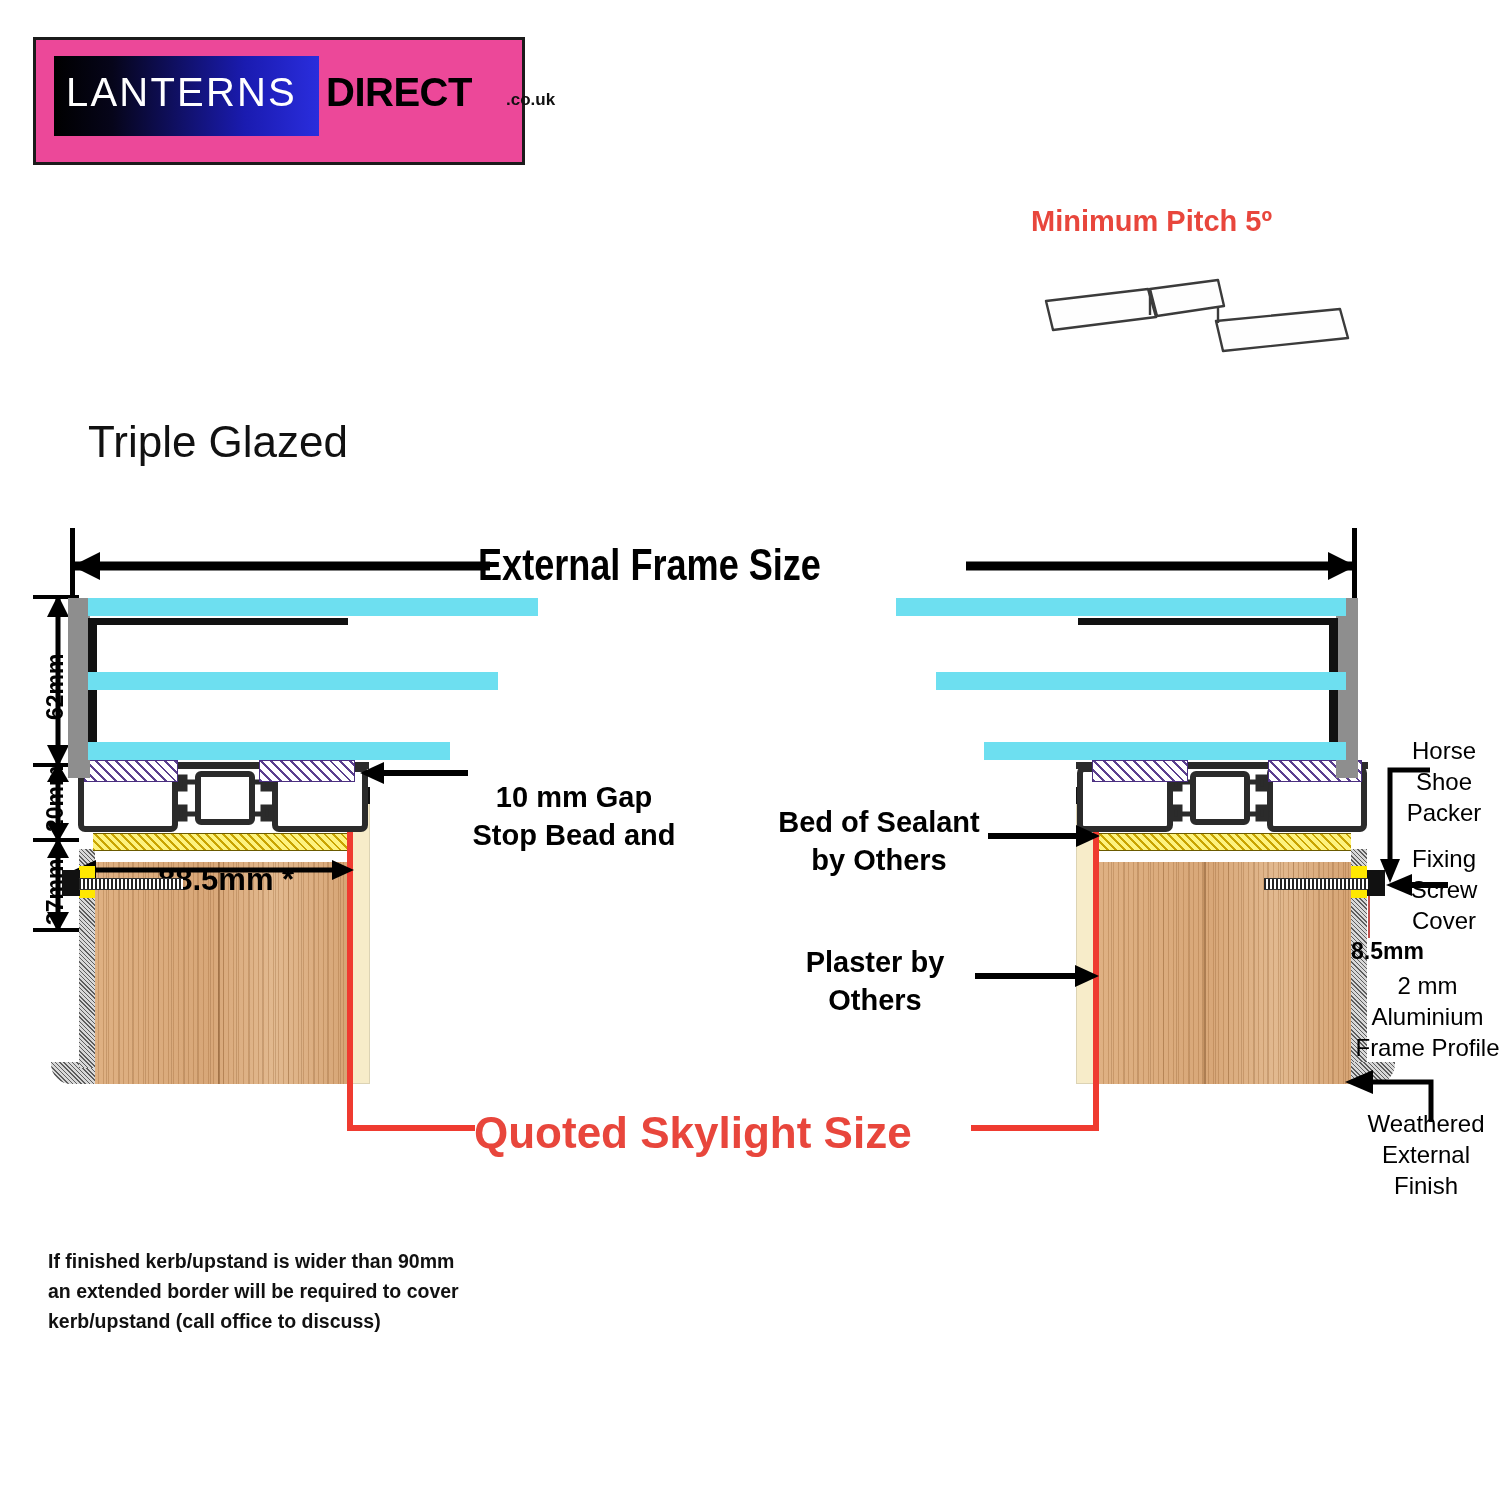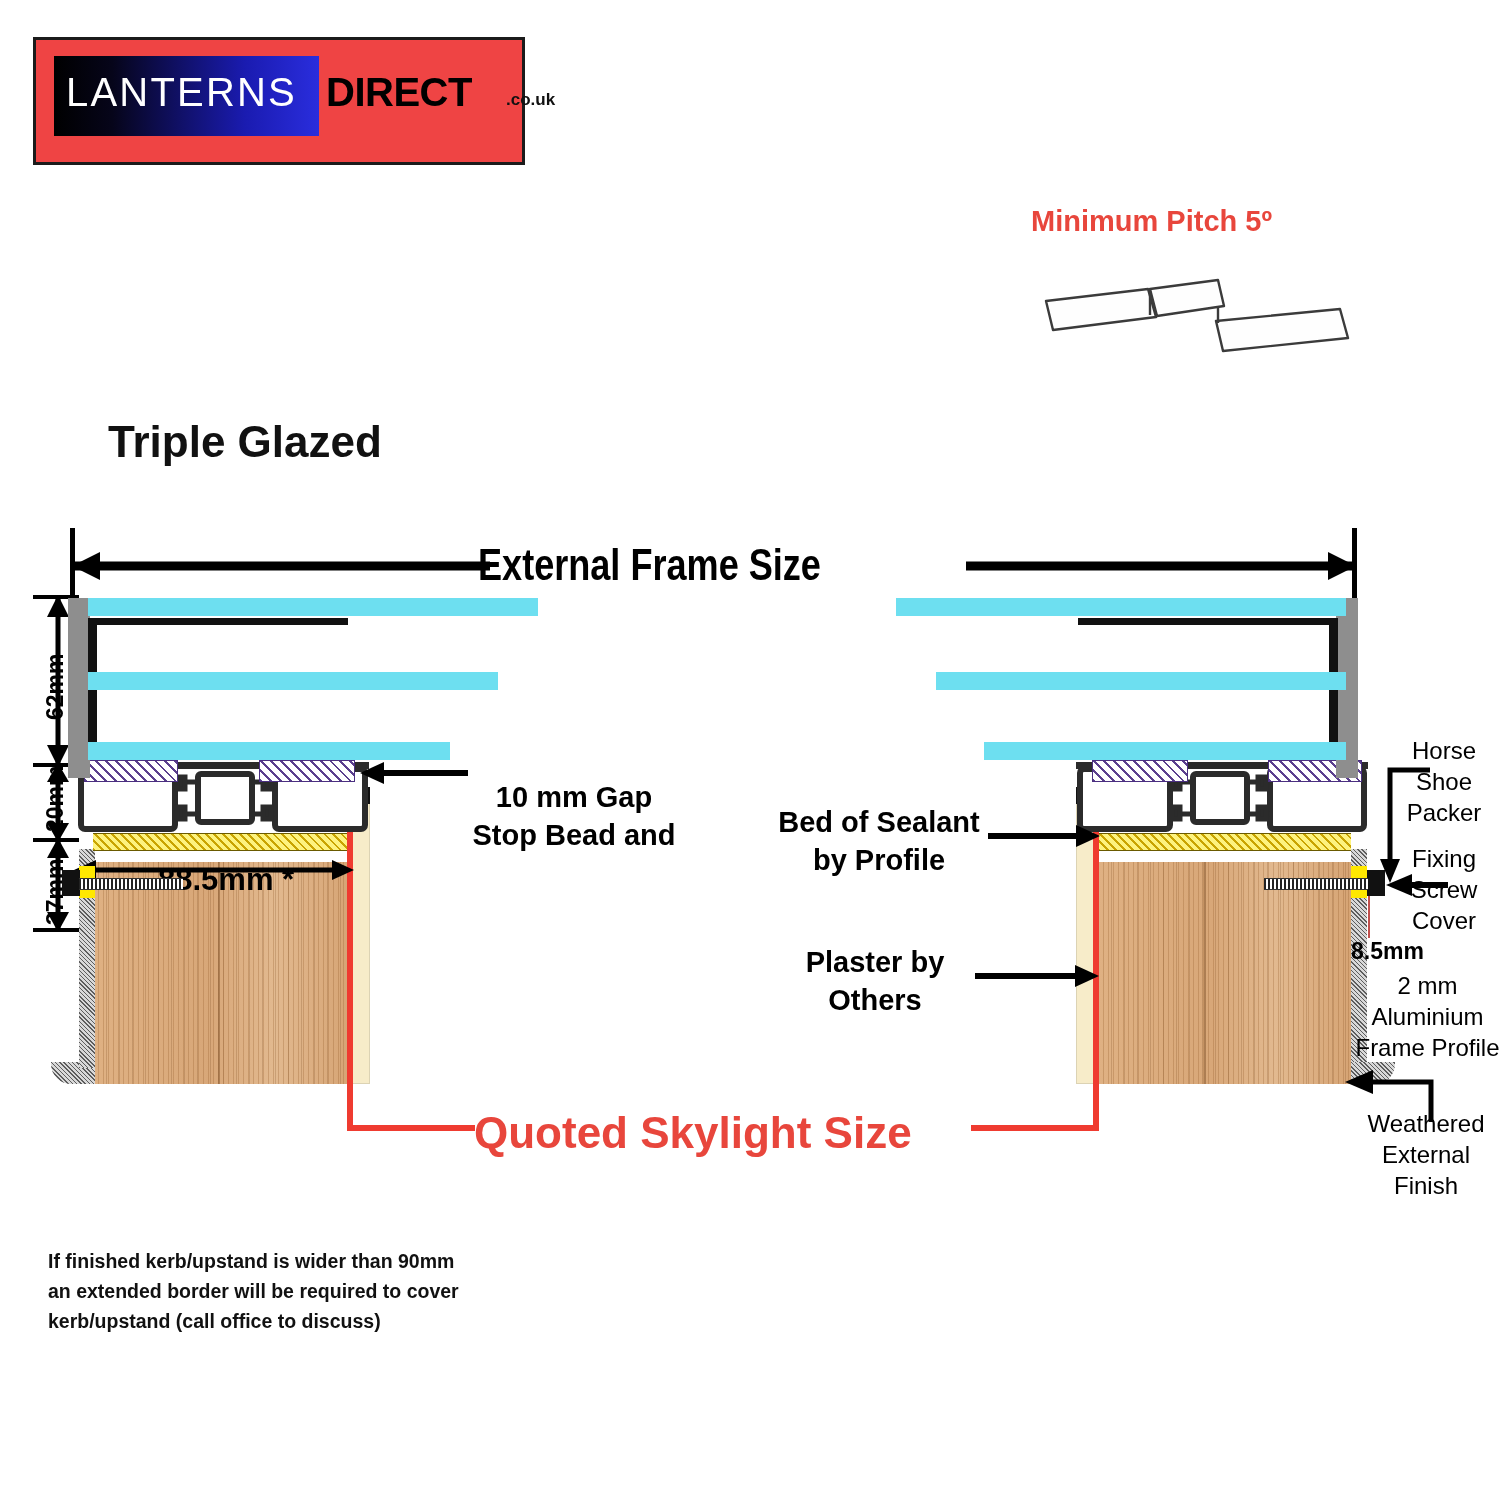--- a/index.html
+++ b/index.html
@@ -1,37 +1,37 @@
 <!DOCTYPE html>
 <html><head>
 <meta charset="utf-8">
 <style>
   html,body{margin:0;padding:0;background:#ffffff;}
   body{width:1500px;height:1500px;position:relative;overflow:hidden;
        font-family:"Liberation Sans","DejaVu Sans",sans-serif;color:#111;}
   .abs{position:absolute;}
 
   
-  #logo-box{left:33px;top:37px;width:492px;height:128px;background:#ef4444;
+  #logo-box{left:33px;top:37px;width:492px;height:128px;background:#ec4899;
             border:3px solid #1b1b1b;box-sizing:border-box;}
   #logo-inner{position:absolute;left:18px;top:16px;width:457px;height:92px;}
   #logo-grad{position:absolute;left:0;top:0;width:265px;height:80px;
              background:linear-gradient(90deg,#000000 0%,#06051a 22%,#1a1bb0 72%,#2a2ddd 100%);}
   #logo-lanterns{position:absolute;left:12px;top:14px;color:#ffffff;
                  font-size:40px;font-weight:400;letter-spacing:2.2px;
                  font-family:"Liberation Sans",sans-serif;}
   #logo-direct{position:absolute;left:272px;top:14px;color:#000;
                font-size:40px;font-weight:800;letter-spacing:-0.5px;}
   #logo-couk{position:absolute;left:452px;top:34px;color:#111;
              font-size:17px;font-weight:800;letter-spacing:0px;}
 
   
   #pitch-title{left:1031px;top:205px;font-size:29px;font-weight:800;color:#e8463c;}
   #pitch-svg{left:1040px;top:275px;}
-  #triple-title{left:108px;top:417px;font-size:44px;font-weight:700;color:#111;}
+  #triple-title{left:88px;top:417px;font-size:44px;font-weight:400;color:#111;}
   #ext-frame-label{left:478px;top:540px;font-size:44px;font-weight:800;color:#000;
                    transform:scaleX(.82);transform-origin:left top;white-space:nowrap;}
   #quoted-label{left:474px;top:1108px;font-size:44px;font-weight:800;color:#e8463c;
                 white-space:nowrap;}
   #footnote{left:48px;top:1246px;width:470px;font-size:19.5px;font-weight:700;
             line-height:30px;color:#111;}
 
   
   .rule{background:#000;}
   .vtext{font-size:23px;font-weight:700;color:#000;
@@ -243,21 +243,21 @@
 <div class="abs glass" style="left:984px;top:742px;width:362px;height:18px;"></div>
 
 <div class="abs packer" style="left:1351px;top:866px;width:16px;height:32px;"></div>
 <div class="abs blackbar" style="left:1367px;top:870px;width:18px;height:26px;"></div>
 <div class="abs screw" style="left:1264px;top:878px;width:104px;height:10px;"></div>
 
 <div class="abs" style="left:1368px;top:896px;width:2px;height:42px;background:#c0504d;"></div>
 
 <div class="abs lbl-l" style="left:770px;top:803px;width:218px;text-align:center;">
   <div>Bed of Sealant</div>
-  <div>by Profile</div>
+  <div>by Others</div>
 </div>
 <svg class="abs" style="left:988px;top:823px;" width="112" height="26" viewBox="0 0 112 26">
   <path d="M0,13 L98,13" stroke="#000" stroke-width="6"></path>
   <path d="M112,13 L88,2 L88,24 Z" fill="#000"></path>
 </svg>
 
 <div class="abs lbl" style="left:762px;top:943px;width:226px;">
   <div>Plaster by</div>
   <div>Others</div>
 </div>

